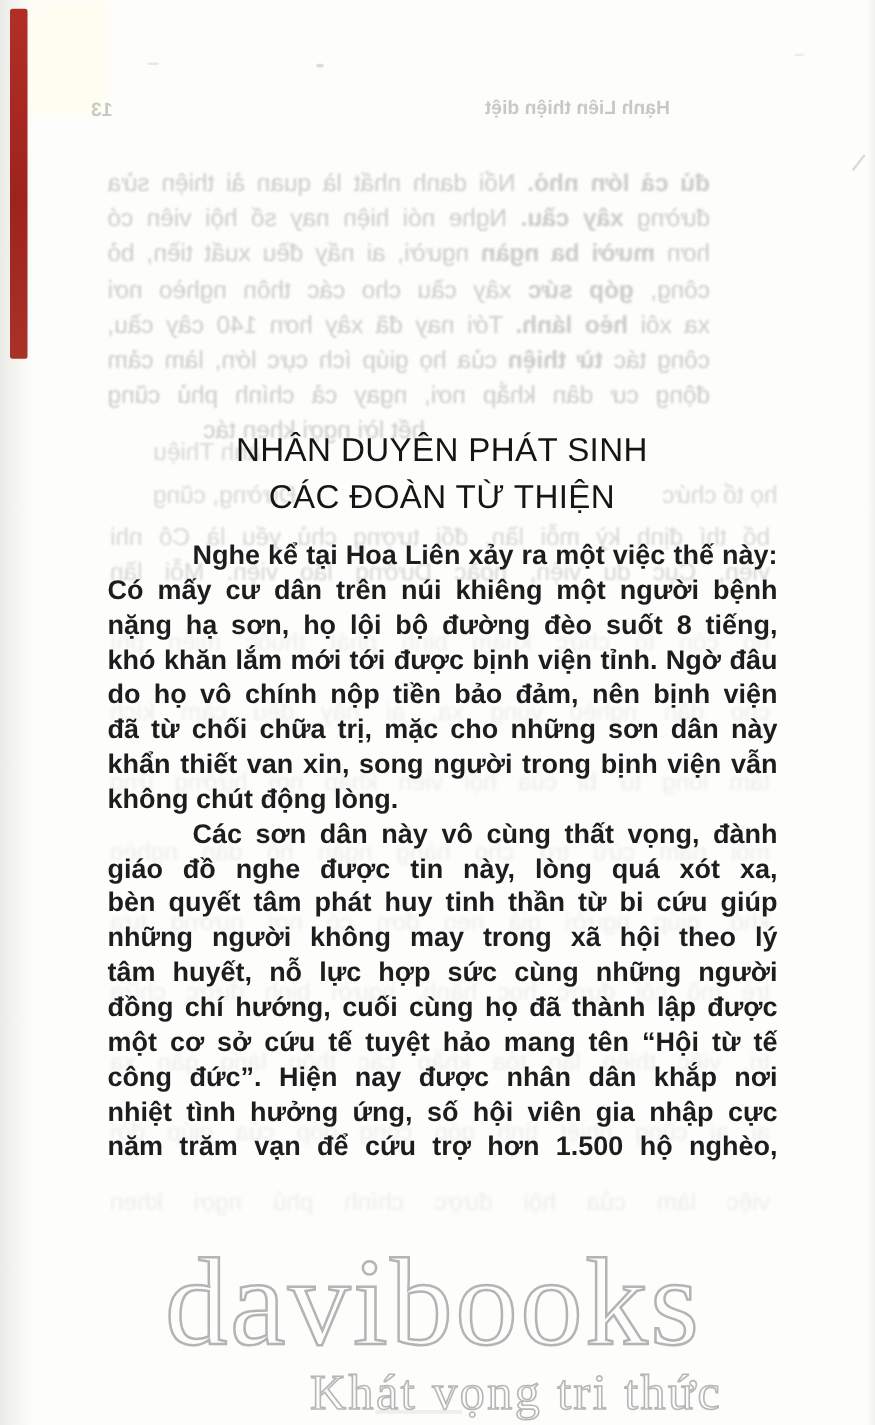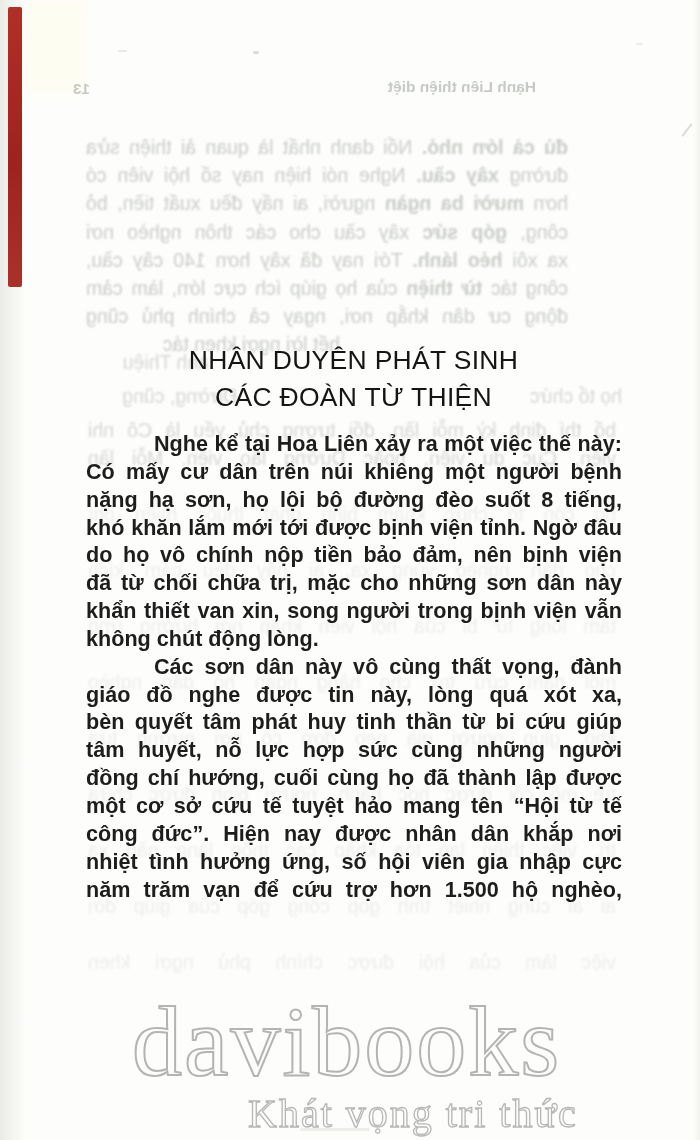--- a/index.html
+++ b/index.html
@@ -114,20 +114,21 @@
       <div class="bline j">Có mấy cư dân trên núi khiêng một người bệnh</div>
       <div class="bline j">nặng hạ sơn, họ lội bộ đường đèo suốt 8 tiếng,</div>
       <div class="bline j">khó khăn lắm mới tới được bịnh viện tỉnh. Ngờ đâu</div>
       <div class="bline j">do họ vô chính nộp tiền bảo đảm, nên bịnh viện</div>
       <div class="bline j">đã từ chối chữa trị, mặc cho những sơn dân này</div>
       <div class="bline j">khẩn thiết van xin, song người trong bịnh viện vẫn</div>
       <div class="bline">không chút động lòng.</div>
       <div class="bline j ind">Các sơn dân này vô cùng thất vọng, đành</div>
       <div class="bline j">giáo đồ nghe được tin này, lòng quá xót xa,</div>
       <div class="bline j">bèn quyết tâm phát huy tinh thần từ bi cứu giúp</div>
+      <div class="bline j">những người không may trong xã hội theo lý</div>
       <div class="bline j">tâm huyết, nỗ lực hợp sức cùng những người</div>
       <div class="bline j">đồng chí hướng, cuối cùng họ đã thành lập được</div>
       <div class="bline j">một cơ sở cứu tế tuyệt hảo mang tên “Hội từ tế</div>
       <div class="bline j">công đức”. Hiện nay được nhân dân khắp nơi</div>
       <div class="bline j">nhiệt tình hưởng ứng, số hội viên gia nhập cực</div>
       <div class="bline j">năm trăm vạn để cứu trợ hơn 1.500 hộ nghèo,</div>
     </div>
 
   <div class="wm brand">davibooks</div>
   <div class="wm slogan">Khát vọng tri thức</div>

